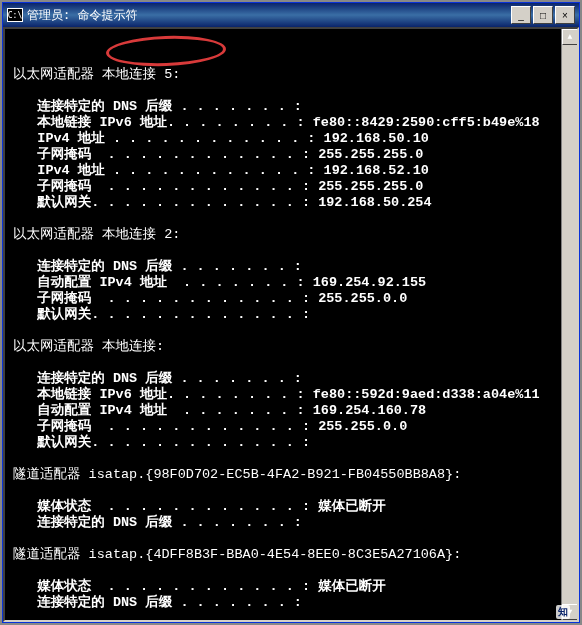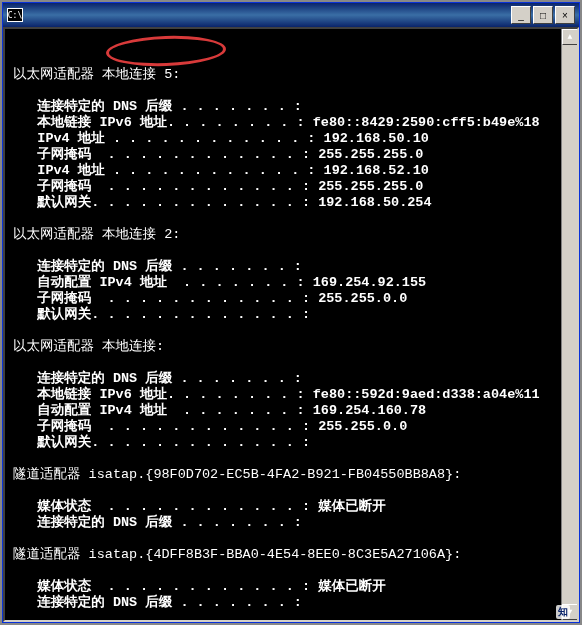--- a/index.html
+++ b/index.html
@@ -118,20 +118,21 @@
       display: flex; align-items: center; justify-content: center;
       border-radius: 2px;
     }
   </style>
 </head>
 <body>
 
 <div class="window">
   <div class="titlebar">
     <div class="icon-cmd">C:\</div>
+    <div class="title-text">管理员: 命令提示符</div>
     <div class="win-btns">
       <div class="win-btn">_</div>
       <div class="win-btn">□</div>
       <div class="win-btn">×</div>
     </div>
   </div>
 
   <div class="terminal" id="term">
     <div>以太网适配器 本地连接 5:</div><div> </div><div class="row"><span class="label">   连接特定的 DNS 后缀 . . . . . . . :</span><span class="value"></span></div><div class="row"><span class="label">   本地链接 IPv6 地址. . . . . . . . :</span><span class="value"> fe80::8429:2590:cff5:b49e%18</span></div><div class="row"><span class="label">   IPv4 地址 . . . . . . . . . . . . :</span><span class="value"> 192.168.50.10</span></div><div class="row"><span class="label">   子网掩码  . . . . . . . . . . . . :</span><span class="value"> 255.255.255.0</span></div><div class="row"><span class="label">   IPv4 地址 . . . . . . . . . . . . :</span><span class="value"> 192.168.52.10</span></div><div class="row"><span class="label">   子网掩码  . . . . . . . . . . . . :</span><span class="value"> 255.255.255.0</span></div><div class="row"><span class="label">   默认网关. . . . . . . . . . . . . :</span><span class="value"> 192.168.50.254</span></div><div> </div><div>以太网适配器 本地连接 2:</div><div> </div><div class="row"><span class="label">   连接特定的 DNS 后缀 . . . . . . . :</span><span class="value"></span></div><div class="row"><span class="label">   自动配置 IPv4 地址  . . . . . . . :</span><span class="value"> 169.254.92.155</span></div><div class="row"><span class="label">   子网掩码  . . . . . . . . . . . . :</span><span class="value"> 255.255.0.0</span></div><div class="row"><span class="label">   默认网关. . . . . . . . . . . . . :</span><span class="value"></span></div><div> </div><div>以太网适配器 本地连接:</div><div> </div><div class="row"><span class="label">   连接特定的 DNS 后缀 . . . . . . . :</span><span class="value"></span></div><div class="row"><span class="label">   本地链接 IPv6 地址. . . . . . . . :</span><span class="value"> fe80::592d:9aed:d338:a04e%11</span></div><div class="row"><span class="label">   自动配置 IPv4 地址  . . . . . . . :</span><span class="value"> 169.254.160.78</span></div><div class="row"><span class="label">   子网掩码  . . . . . . . . . . . . :</span><span class="value"> 255.255.0.0</span></div><div class="row"><span class="label">   默认网关. . . . . . . . . . . . . :</span><span class="value"></span></div><div> </div><div>隧道适配器 isatap.{98F0D702-EC5B-4FA2-B921-FB04550BB8A8}:</div><div> </div><div class="row"><span class="label">   媒体状态  . . . . . . . . . . . . :</span><span class="value"> 媒体已断开</span></div><div class="row"><span class="label">   连接特定的 DNS 后缀 . . . . . . . :</span><span class="value"></span></div><div> </div><div>隧道适配器 isatap.{4DFF8B3F-BBA0-4E54-8EE0-8C3E5A27106A}:</div><div> </div><div class="row"><span class="label">   媒体状态  . . . . . . . . . . . . :</span><span class="value"> 媒体已断开</span></div><div class="row"><span class="label">   连接特定的 DNS 后缀 . . . . . . . :</span><span class="value"></span></div><div class="scrollbar">
       <div class="sb-btn sb-up">▲</div>

